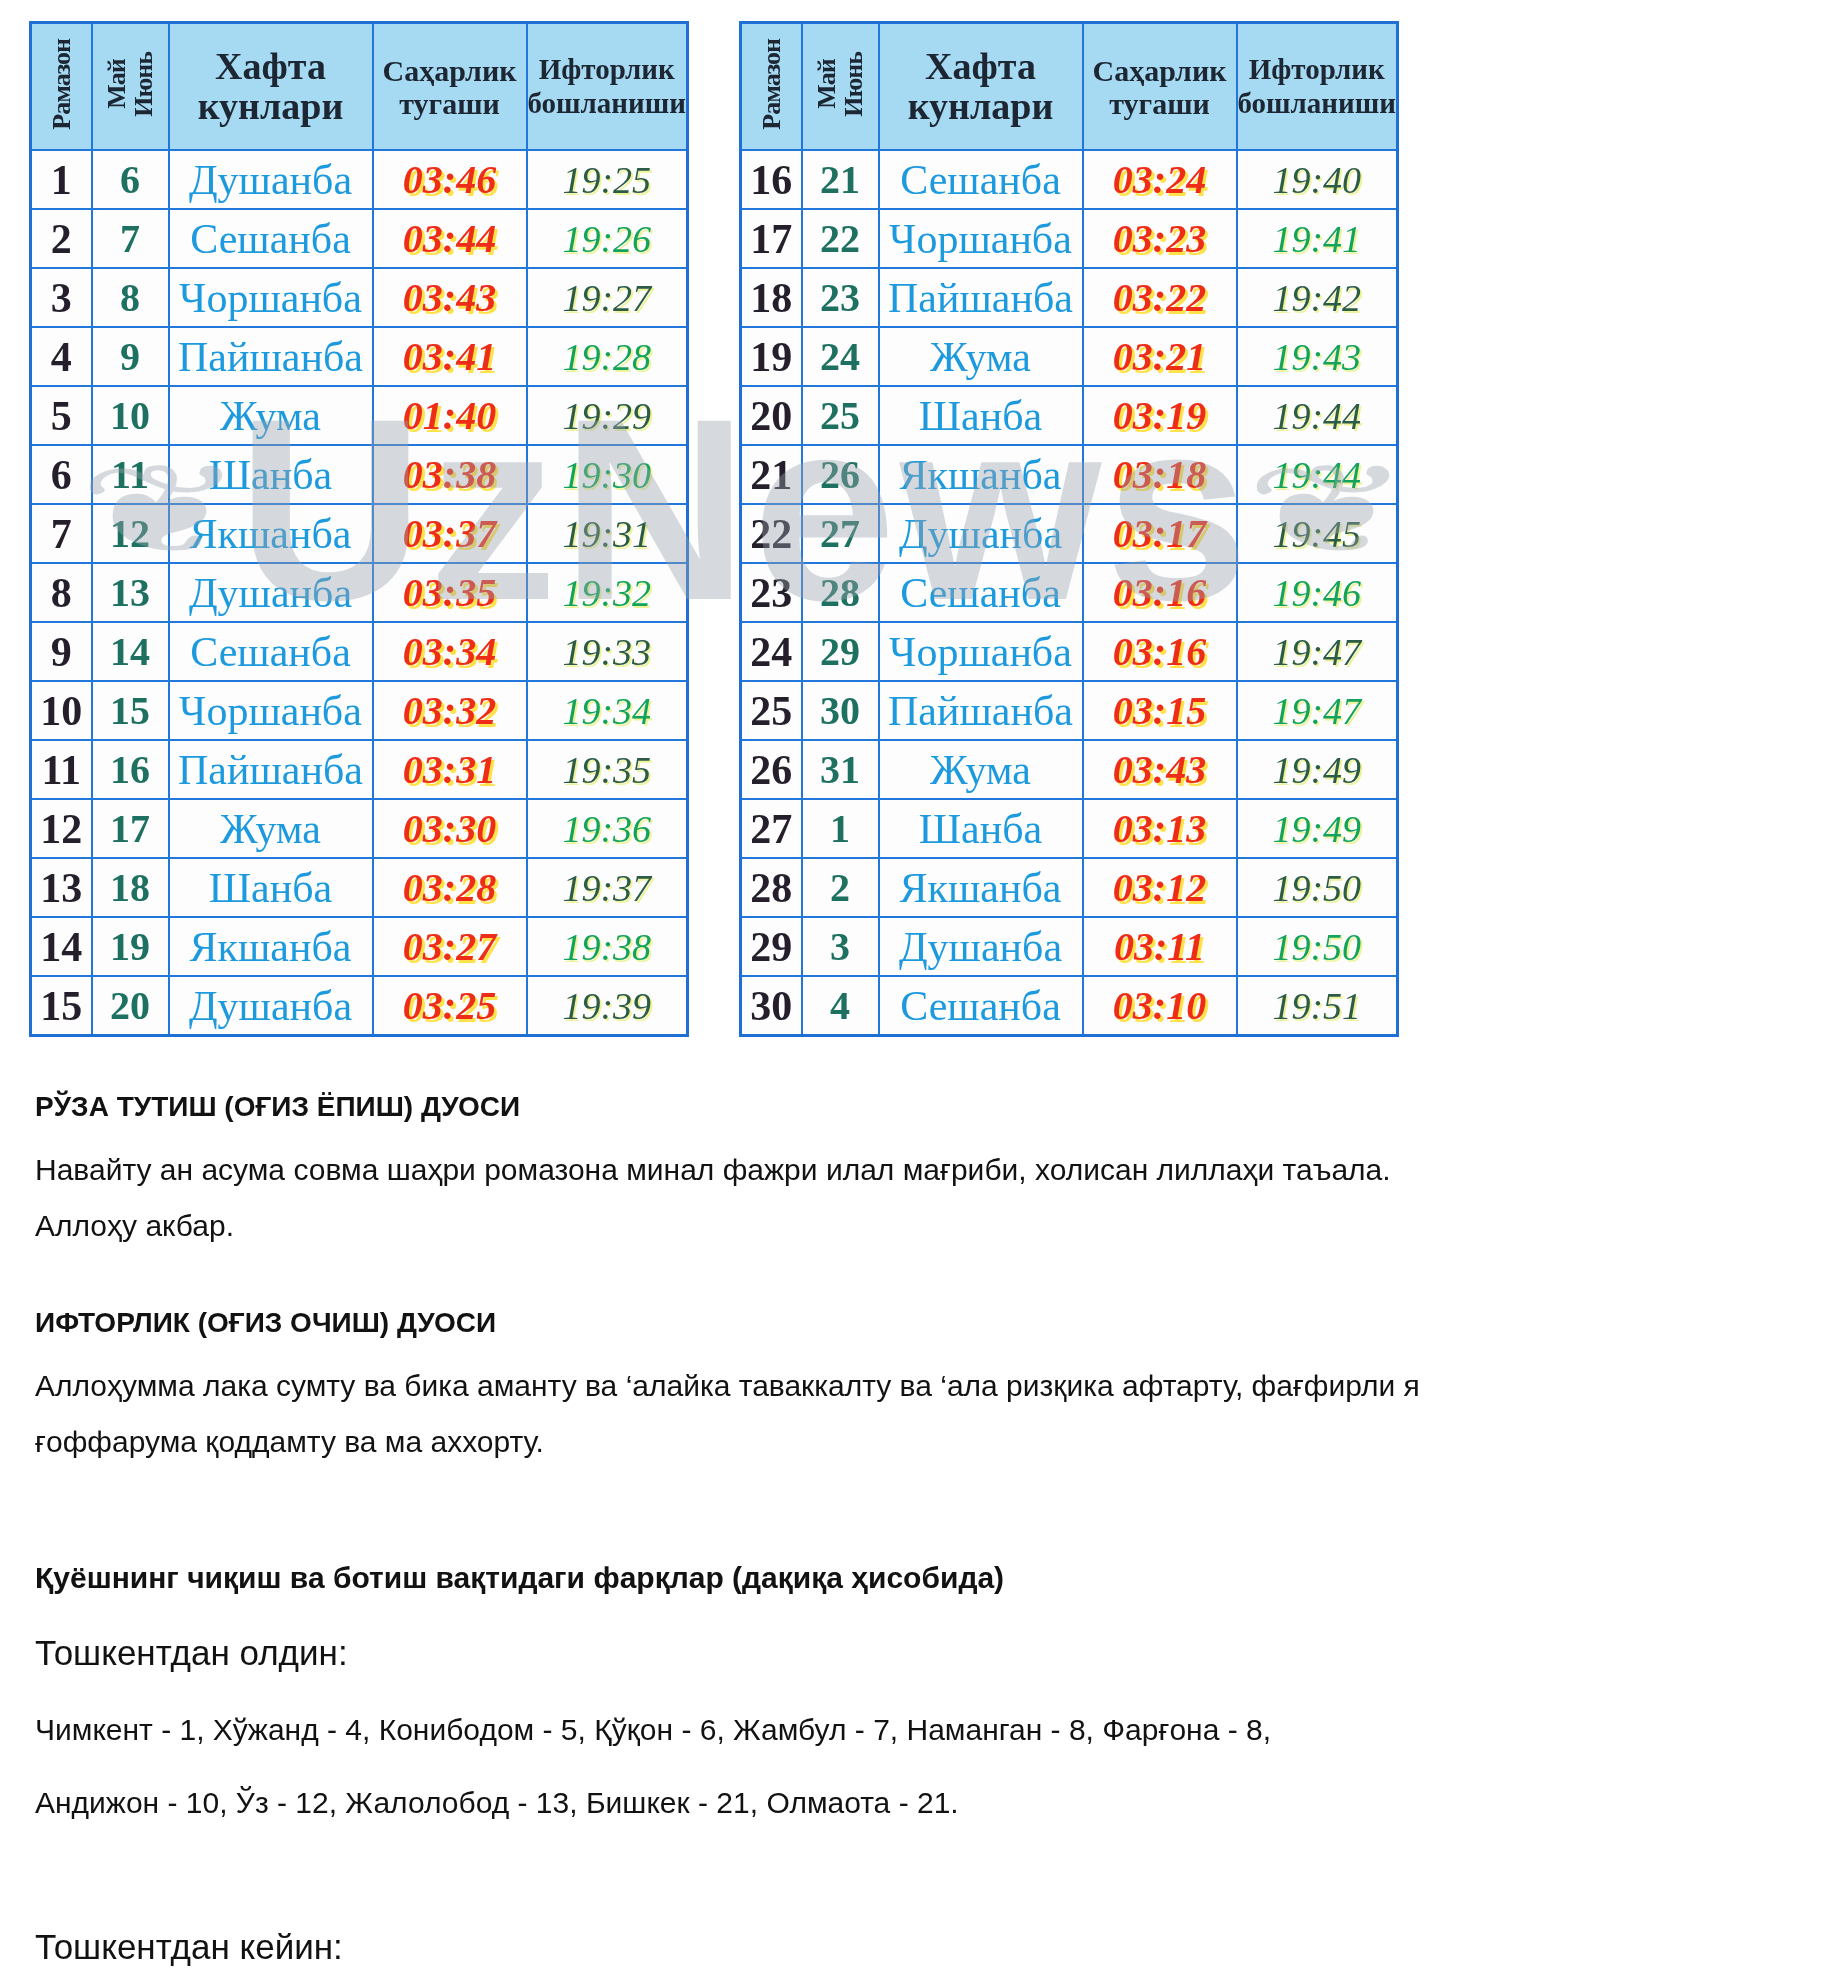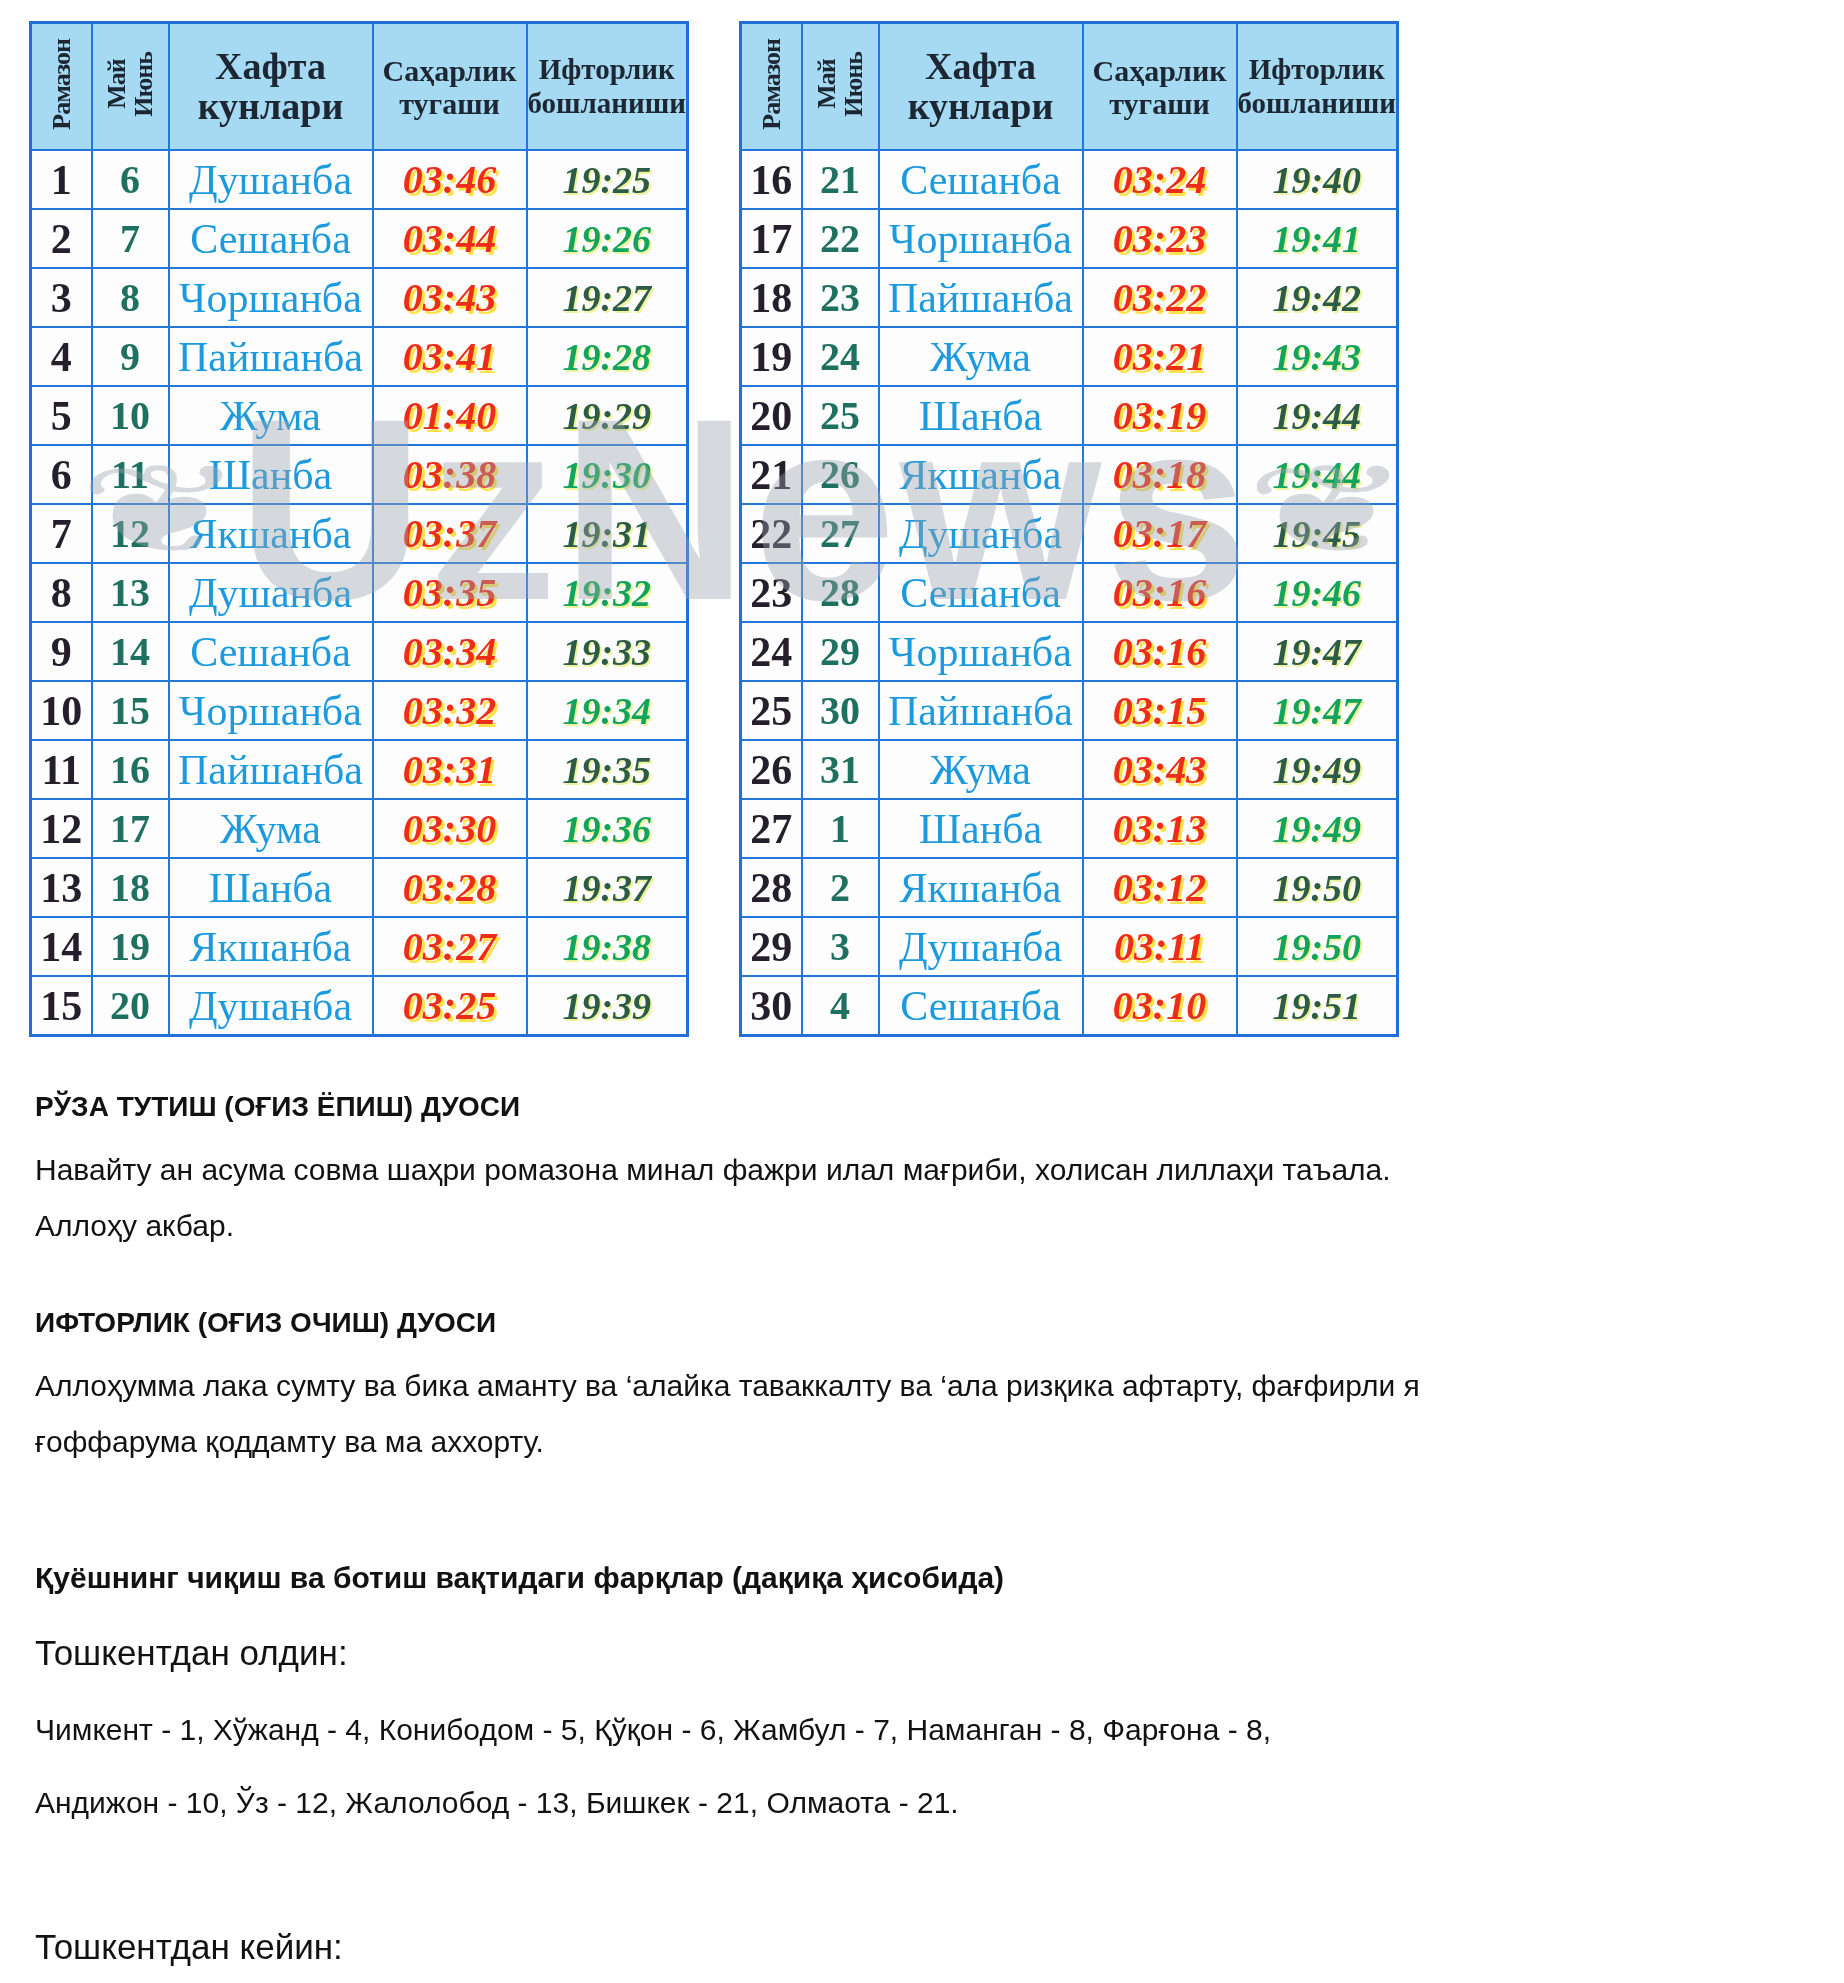--- a/index.html
+++ b/index.html
@@ -22,21 +22,21 @@
   th.h-day  { font-size:38px; line-height:1.05; white-space:pre-line; }
   th.h-sah  { font-size:30px; line-height:1.1;  white-space:pre-line; }
   th.h-ift  { font-size:29px; line-height:1.15; white-space:pre-line; }
 
   .cal td { height:57px; background:#fdfdfe; }
   td.c-ram   { font-family:"Liberation Serif", serif; font-weight:bold; font-size:42px; color:#241f2b; }
   td.c-month { font-family:"Liberation Serif", serif; font-weight:bold; font-size:40px; color:#1e7160; }
   td.c-day   { font-family:"Liberation Serif", serif; font-size:42px; color:#1d9ade; }
   td.c-sahar { font-family:"Liberation Serif", serif; font-weight:bold; font-style:italic;
                font-size:40px; color:#ee2d18; text-shadow:2.9px 2.9px 0 #ffe14a; }
-  td.c-iftar { font-family:"Liberation Serif", serif; font-weight:bold; font-style:italic;
+  td.c-iftar { font-family:"Liberation Serif", serif; font-weight:normal; font-style:italic;
                font-size:38px; color:#2c5b46; text-shadow:1.9px 1.9px 0 #eef39b; }
   tbody tr:nth-child(even) td.c-iftar { color:#13a35c; }
 
   
   col.w-ram{width:61px} col.w-month{width:77px} col.w-day{width:204px}
   col.w-sah{width:154px} col.w-ift{width:161px}
 
   
   .watermark {
     position:absolute; top:346px; left:106px; width:1278px; height:327px;

